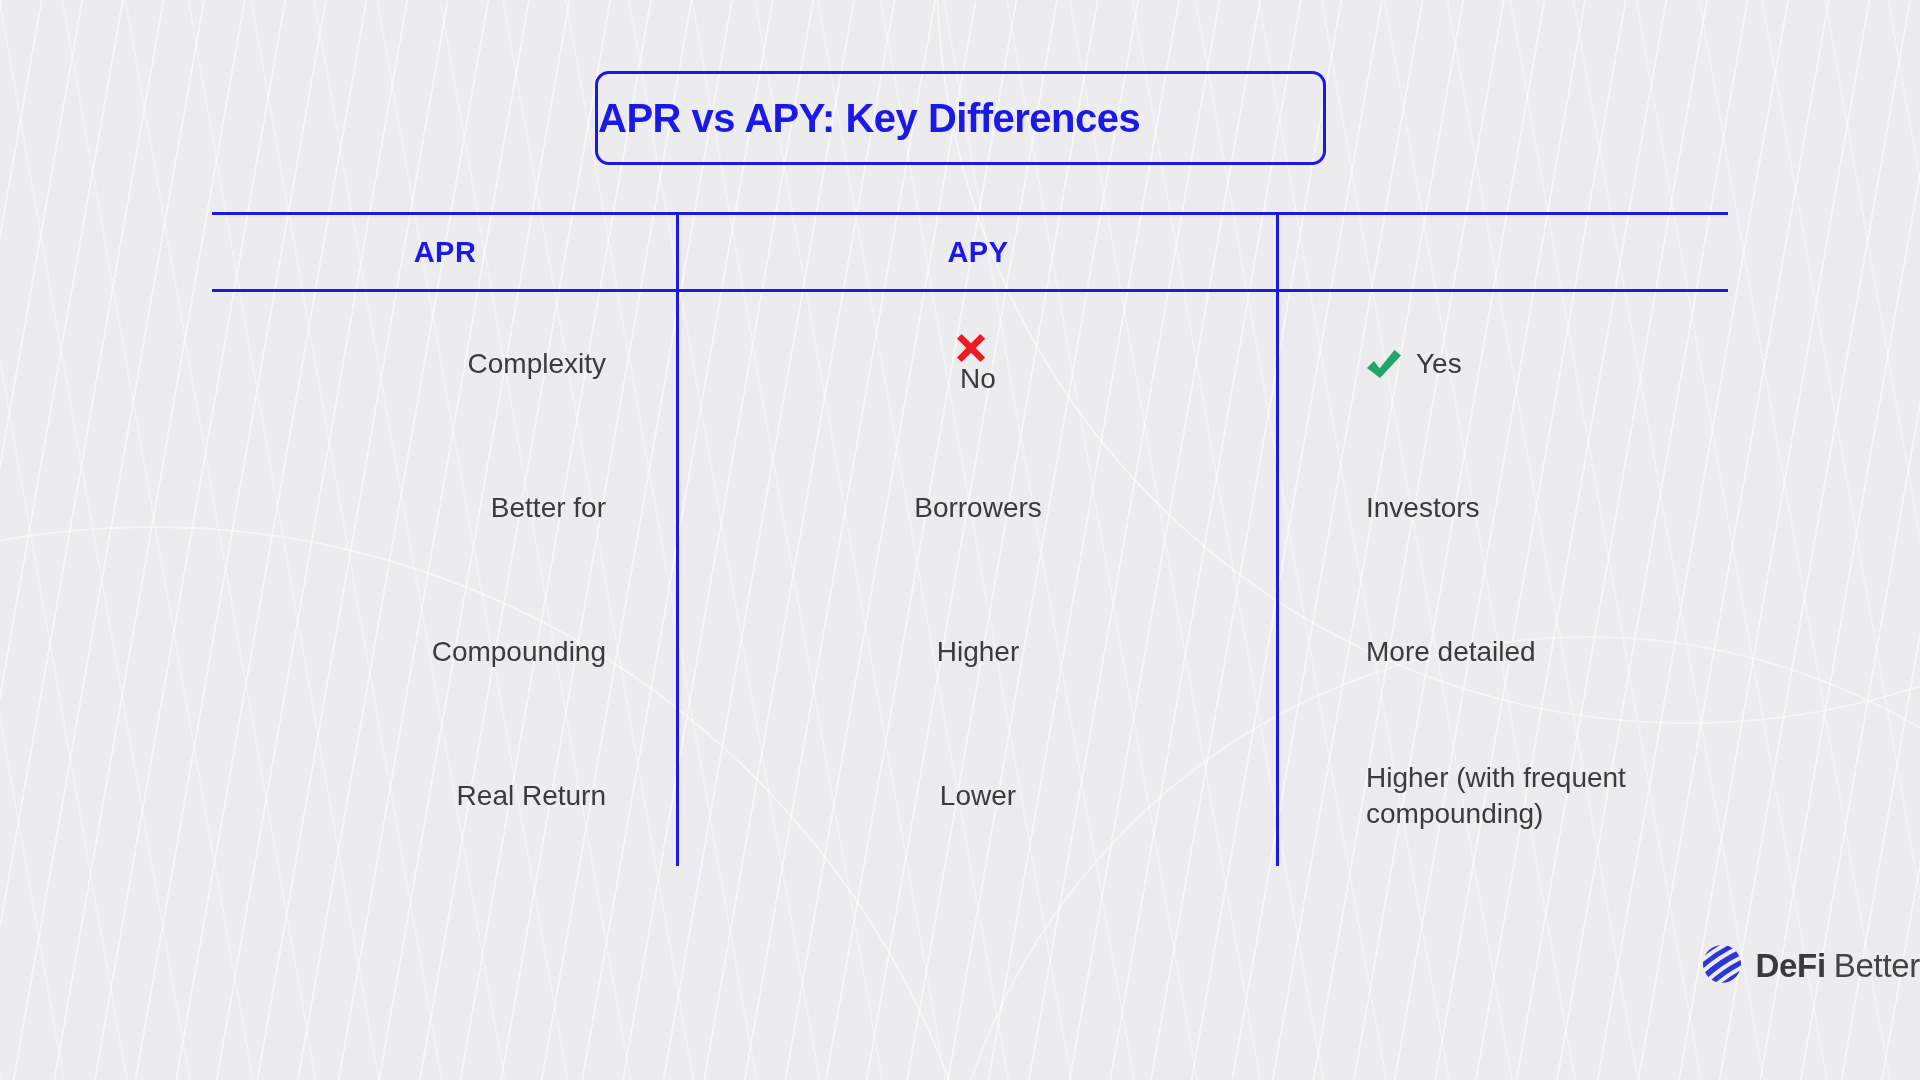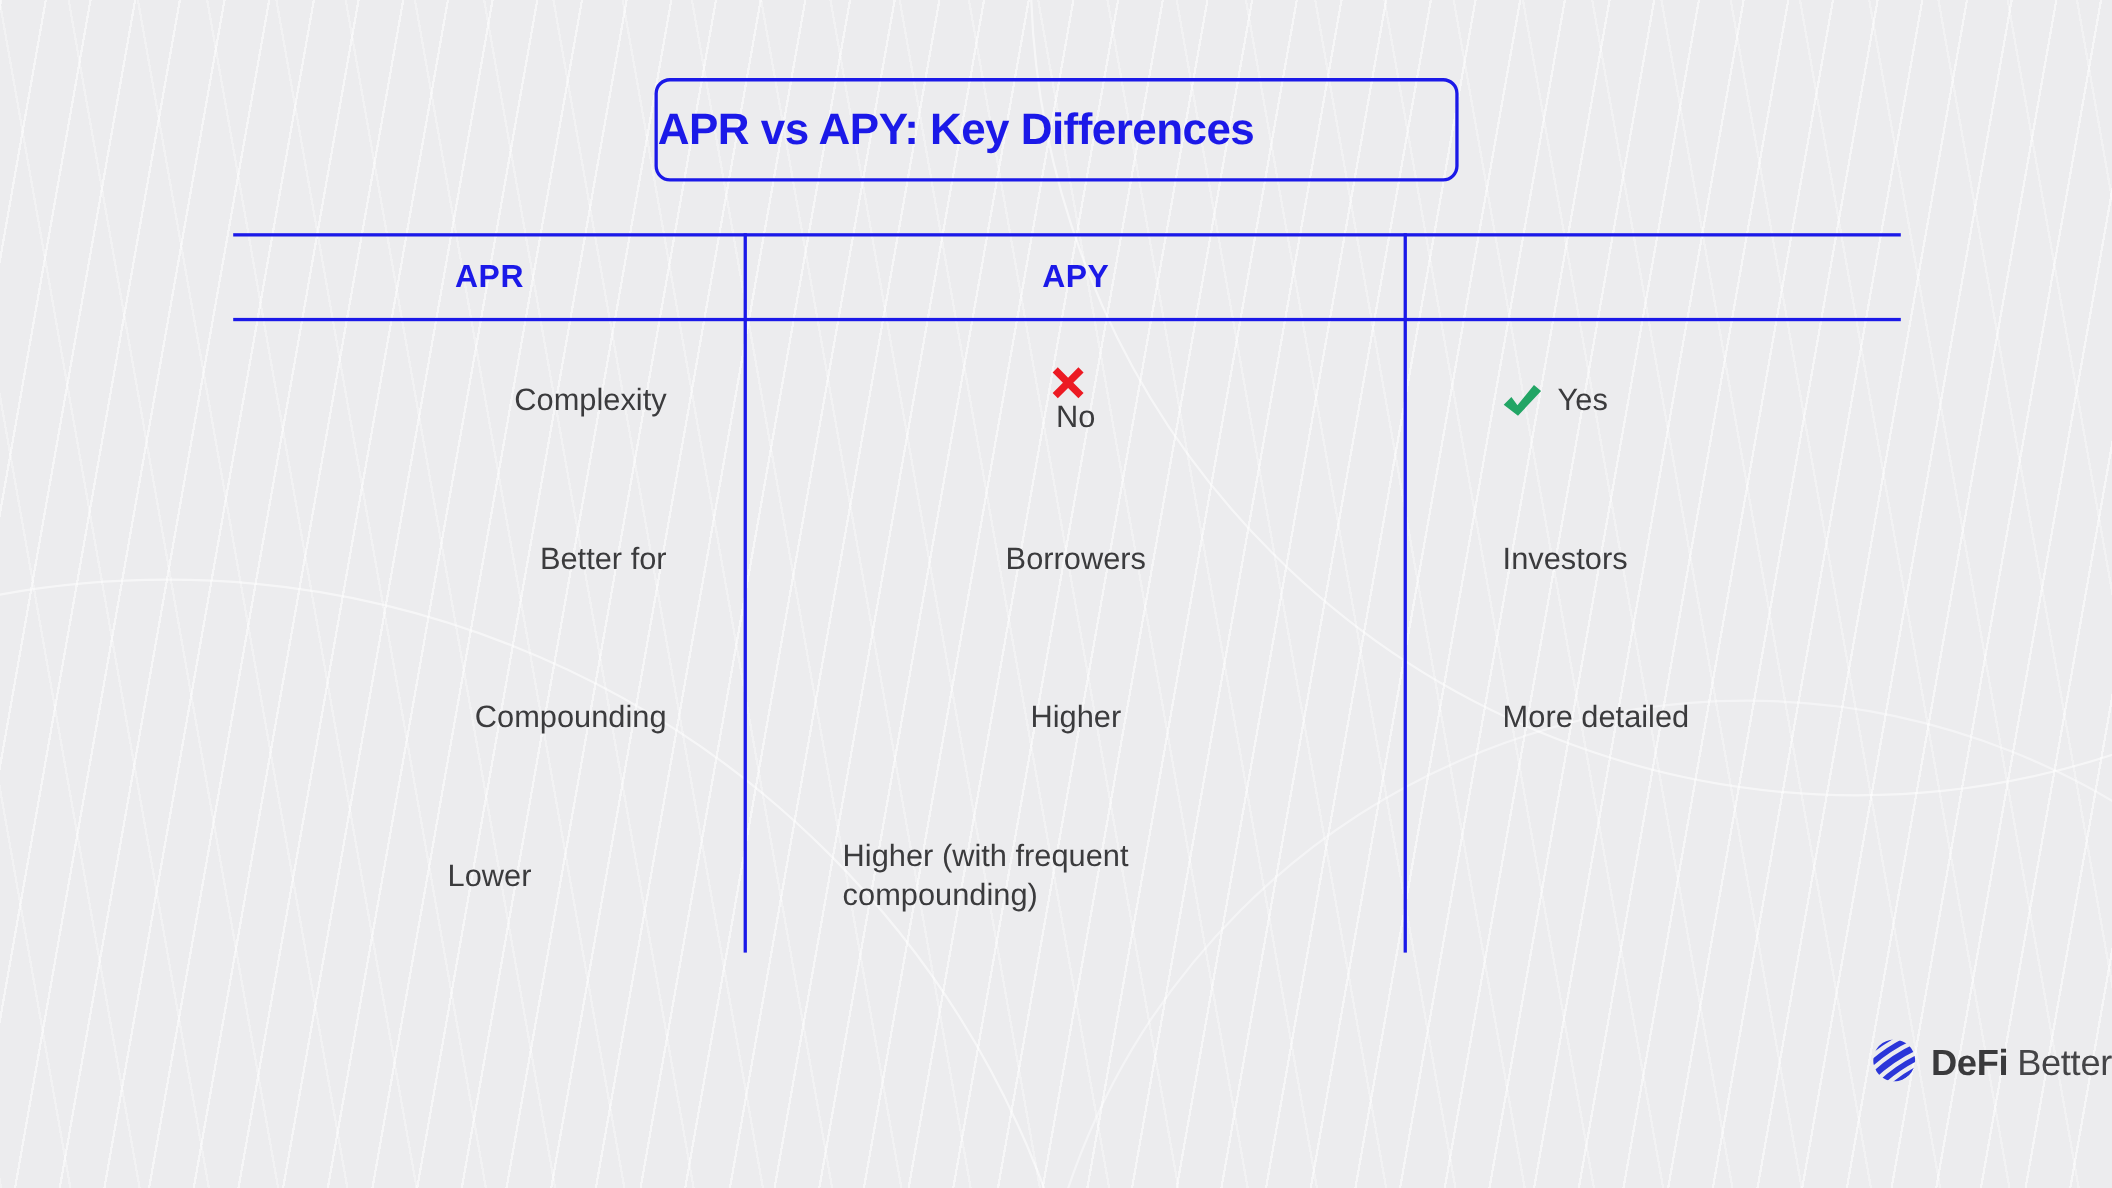--- a/index.html
+++ b/index.html
@@ -108,20 +108,21 @@
       </div>
 
       <div class="td col-feature">Better for</div>
       <div class="td col-apr">Borrowers</div>
       <div class="td col-apy">Investors</div>
 
       <div class="td col-feature">Compounding</div>
       <div class="td col-apr">Higher</div>
       <div class="td col-apy">More detailed</div>
 
+      <div class="td col-feature">Real Return</div>
       <div class="td col-apr">Lower</div>
       <div class="td col-apy">
         <span class="wrap">Higher (with frequent compounding)</span>
       </div>
     </div>
 
     <div class="vline vline-1"></div>
     <div class="vline vline-2"></div>
   </div>
 

